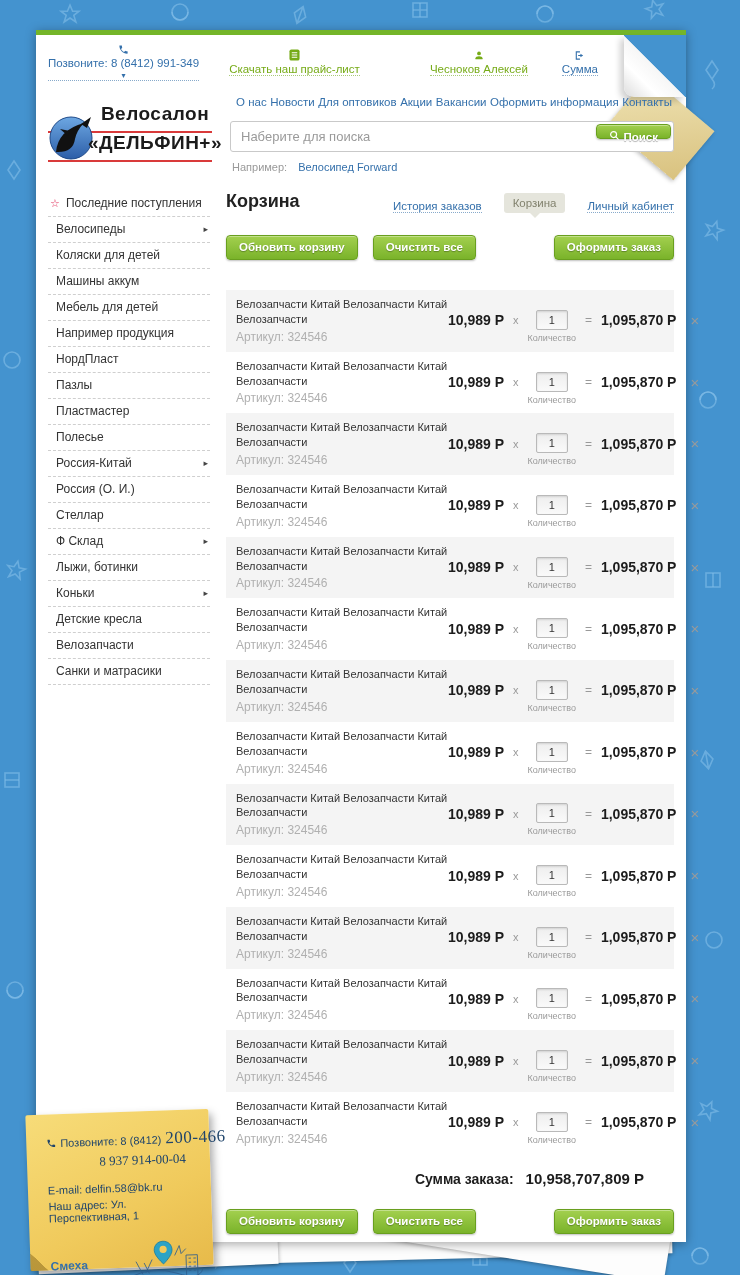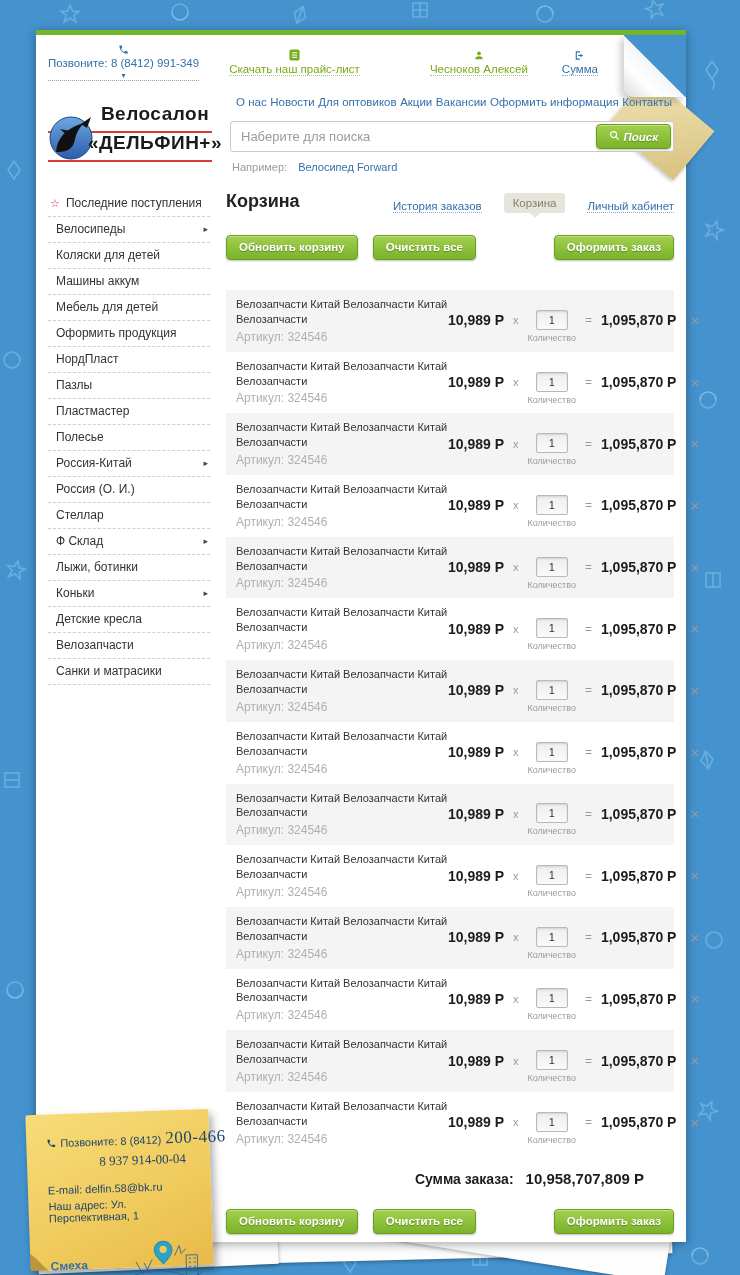--- a/index.html
+++ b/index.html
@@ -59,22 +59,22 @@
   .main-nav { display:flex; justify-content:space-between; padding:2px 2px 0 6px; }
   .main-nav a { font-size:11.5px; color:#3470ab; text-decoration:none; }
   .search-wrap { position:relative; margin-top:13px; }
   .search-input {
     width:100%; height:31px; border:1px solid #c9c9c9; border-radius:3px;
     padding:0 86px 0 10px; font-size:13px; color:#666; background:#fff;
     font-family:"Liberation Sans", sans-serif;
   }
   .search-input::placeholder { color:#9a9a9a; }
   .search-btn {
-    position:absolute; right:3px; top:3px; height:25px; padding:0 10px;
-    display:inline-flex; align-items:center; gap:5px;font-style:italic;
+    position:absolute; right:3px; top:3px; height:15px; padding:0 10px;
+    display:inline-flex; align-items:center; gap:5px;
   }
   .example-row { margin-top:9px; font-size:11px; padding-left:2px; }
   .example-label { color:#9a9a9a; margin-right:8px; }
   .example-link { color:#3470ab; text-decoration:none; }
   
   .btn-green {
     display:inline-block; padding:5px 12px 6px; cursor:pointer;
     background:linear-gradient(#a3d04f, #7ab32a);
     border:1px solid #699f1f; border-radius:4px;
     color:#fff; font-weight:bold; font-size:11.5px;
@@ -360,21 +360,21 @@
         </div>
 
         <div class="side-item">
           <span class="star"></span>
           <span>Мебель для детей</span>
           <span class="arr"></span>
         </div>
 
         <div class="side-item">
           <span class="star"></span>
-          <span>Оформить продукция</span>
+          <span>Например продукция</span>
           <span class="arr"></span>
         </div>
 
         <div class="side-item">
           <span class="star"></span>
           <span>НордПласт</span>
           <span class="arr"></span>
         </div>
 
         <div class="side-item">

